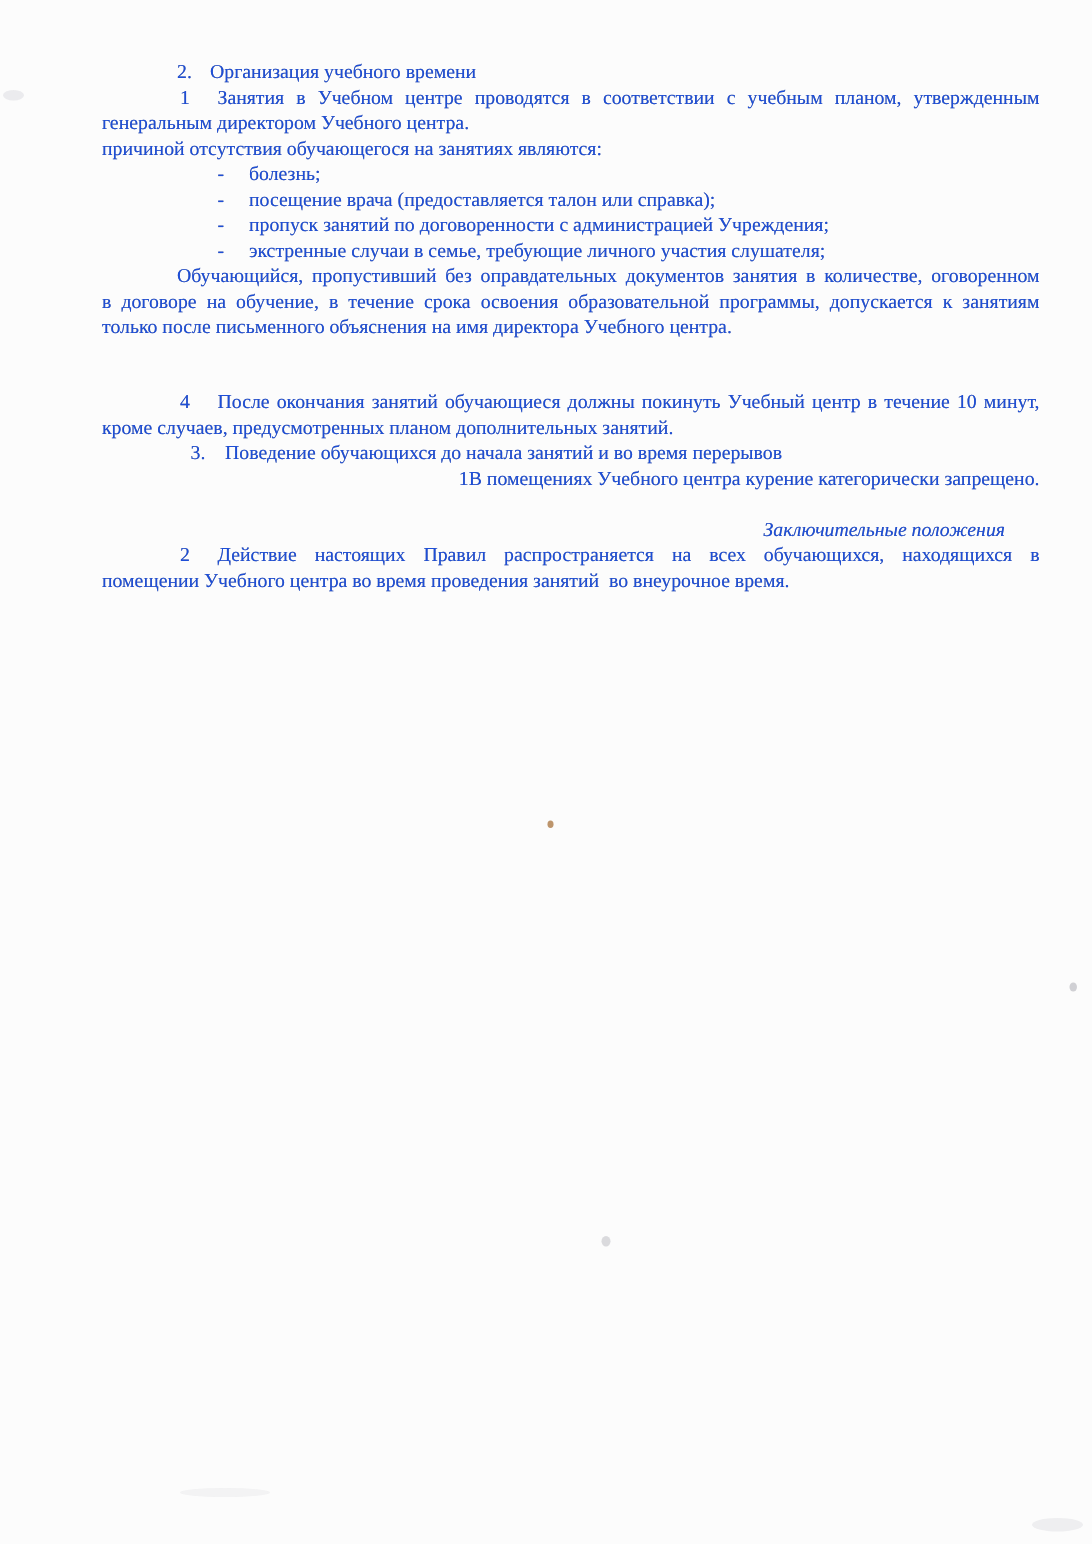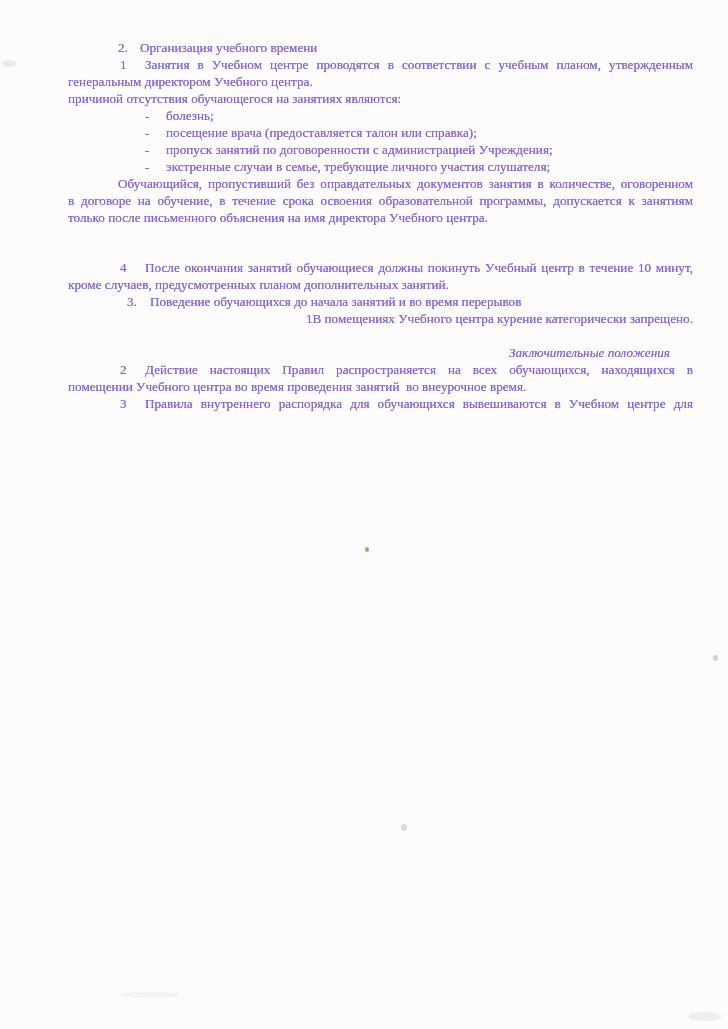--- a/index.html
+++ b/index.html
@@ -19,21 +19,21 @@
     left: 0; top: 0;
     width: 728px;
     height: 1029px;
     background: #fcfcfc;
   }
   .content {
     position: absolute;
     left: 68px;
     top: 39px;
     width: 625px;
-    color: #8b5cf6;
+    color: #1d4ed8;
     font-size: 13.2px;
     line-height: 17px;
     text-shadow: 0 0 0.3px rgba(49,49,61,0.55);
   }
   .line {
     height: 17px;
     white-space: nowrap;
   }
   .line.just {
     white-space: normal;
@@ -72,21 +72,20 @@
       <div class="line just"><span class="b">в договоре на обучение, в течение срока освоения образовательной программы, допускается к занятиям</span></div>
       <div class="line"><span class="b">только после письменного объяснения на имя директора Учебного центра.</span></div>
       <div class="line just" style="padding-left: 52px; margin-top: 33px;"><span class="m" style="width: 25px;">4</span><span class="b">После окончания занятий обучающиеся должны покинуть Учебный центр в течение 10 минут,</span></div>
       <div class="line"><span class="b">кроме случаев, предусмотренных планом дополнительных занятий.</span></div>
       <div class="line" style="padding-left: 59px;"><span class="m" style="width: 23px;">3.</span><span class="b">Поведение обучающихся до начала занятий и во время перерывов</span></div>
       <div class="line" style="padding-left: 52px; text-align: right;"><span class="m" style="width: 28px;">1</span><span class="b">В помещениях Учебного центра курение категорически запрещено.</span></div>
       <div class="line"></div>
       <div class="line center"><span class="b">Заключительные положения</span></div>
       <div class="line just" style="padding-left: 52px;"><span class="m" style="width: 25px;">2</span><span class="b">Действие настоящих Правил распространяется на всех обучающихся, находящихся в</span></div>
       <div class="line"><span class="b">помещении Учебного центра во время проведения занятий&nbsp; во внеурочное время.</span></div>
-      <div class="line just" style="padding-left: 52px;"><span class="m" style="width: 25px;">3</span><span class="b">Правила внутреннего распорядка для обучающихся вывешиваются в Учебном центре для</span></div>
     </div>
   <div id="artifact-layer">
       <div class="speck" style="left: 365px; top: 547px; width: 4px; height: 5px; background: rgb(182, 137, 92); opacity: 0.9;"></div>
       <div class="speck" style="left: 401px; top: 824px; width: 6px; height: 7px; background: rgb(154, 154, 162); opacity: 0.35;"></div>
       <div class="speck" style="left: 713px; top: 655px; width: 5px; height: 6px; background: rgb(143, 143, 152); opacity: 0.4;"></div>
       <div class="speck" style="left: 2px; top: 60px; width: 14px; height: 7px; background: rgb(196, 196, 204); opacity: 0.3;"></div>
       <div class="speck" style="left: 688px; top: 1012px; width: 34px; height: 9px; background: rgb(201, 201, 207); opacity: 0.28;"></div>
       <div class="speck" style="left: 120px; top: 992px; width: 60px; height: 6px; background: rgb(214, 214, 218); opacity: 0.25;"></div>
     </div>
 </div>

